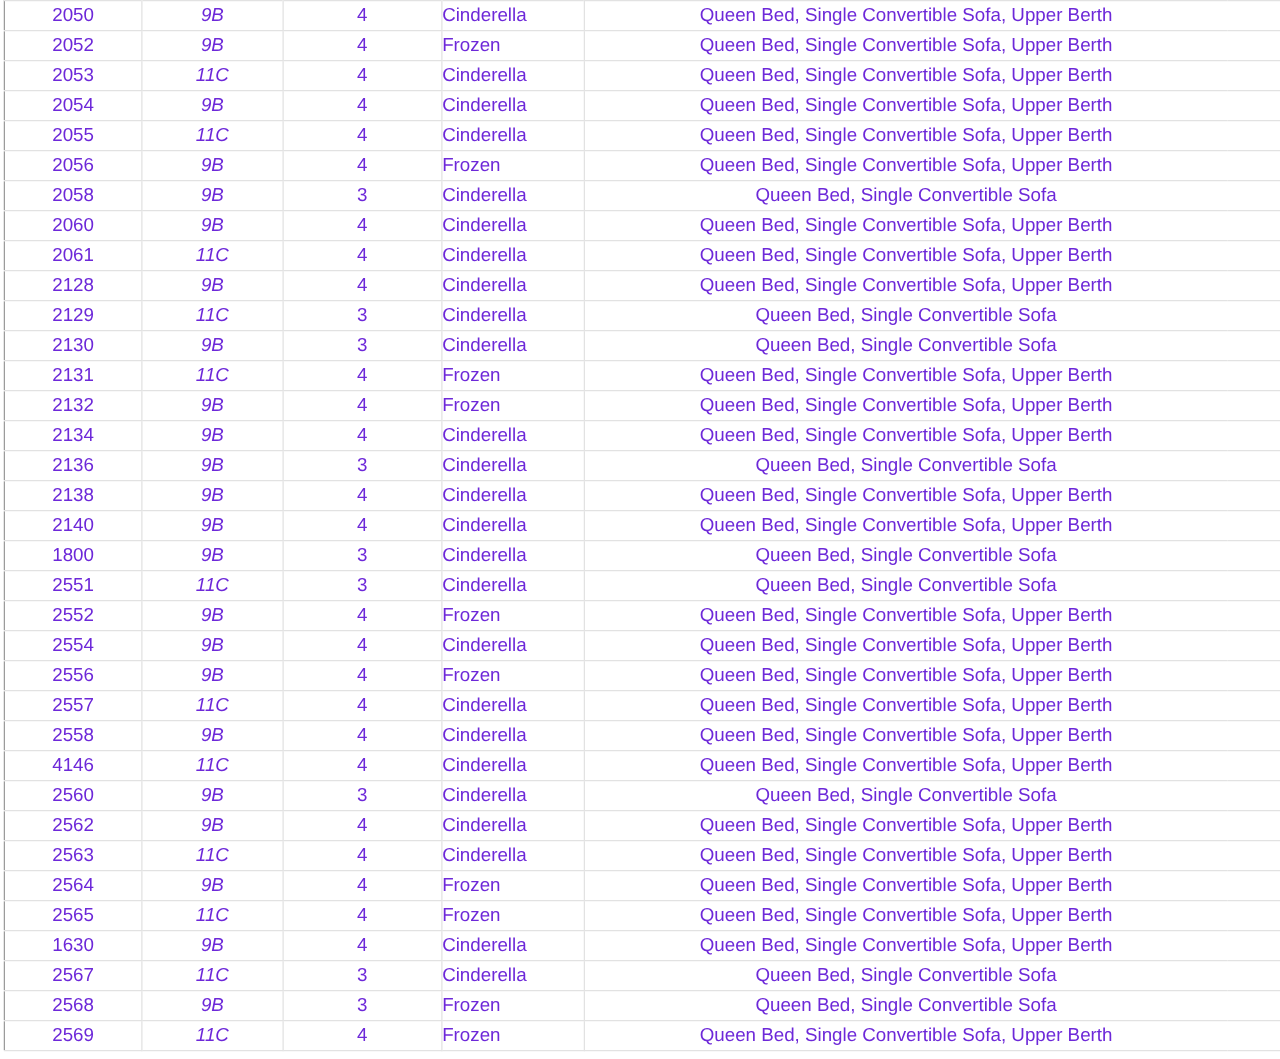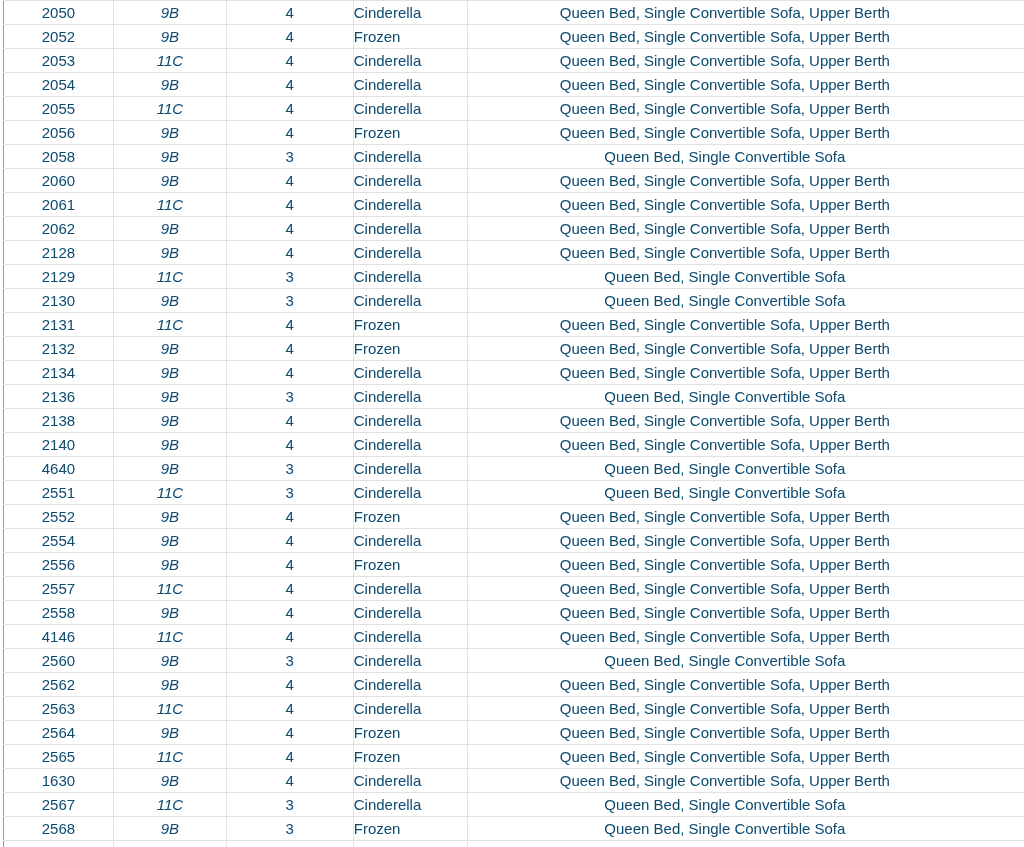--- a/index.html
+++ b/index.html
@@ -7,21 +7,21 @@
     padding: 0;
     background: #ffffff;
   }
   .sheet {
     position: relative;
     width: 1024px;
     height: 847px;
     overflow: hidden;
     background: #ffffff;
     font-family: "Liberation Sans", sans-serif;
-    color: #0c4a6e;
+    color: #6d28d9;
   }
   table.grid {
     border-collapse: collapse;
     table-layout: fixed;
     margin-left: 3px;
     border-top: 1px solid #e2e2e2;
     border-left: 1px solid #9b9b9b;
   }
   table.grid tr {
     height: 23.53px;
@@ -123,28 +123,20 @@
   </tr>
         <tr>
     <td class="c-stateroom">2061</td>
     <td class="c-category">11C</td>
     <td class="c-sleeps">4</td>
     <td class="c-theme">Cinderella</td>
     <td class="c-beds">Queen Bed, Single Convertible Sofa, Upper Berth</td>
     <td class="c-filler"></td>
   </tr>
         <tr>
-    <td class="c-stateroom">2062</td>
-    <td class="c-category">9B</td>
-    <td class="c-sleeps">4</td>
-    <td class="c-theme">Cinderella</td>
-    <td class="c-beds">Queen Bed, Single Convertible Sofa, Upper Berth</td>
-    <td class="c-filler"></td>
-  </tr>
-        <tr>
     <td class="c-stateroom">2128</td>
     <td class="c-category">9B</td>
     <td class="c-sleeps">4</td>
     <td class="c-theme">Cinderella</td>
     <td class="c-beds">Queen Bed, Single Convertible Sofa, Upper Berth</td>
     <td class="c-filler"></td>
   </tr>
         <tr>
     <td class="c-stateroom">2129</td>
     <td class="c-category">11C</td>
@@ -203,21 +195,21 @@
   </tr>
         <tr>
     <td class="c-stateroom">2140</td>
     <td class="c-category">9B</td>
     <td class="c-sleeps">4</td>
     <td class="c-theme">Cinderella</td>
     <td class="c-beds">Queen Bed, Single Convertible Sofa, Upper Berth</td>
     <td class="c-filler"></td>
   </tr>
         <tr>
-    <td class="c-stateroom">4640</td>
+    <td class="c-stateroom">1800</td>
     <td class="c-category">9B</td>
     <td class="c-sleeps">3</td>
     <td class="c-theme">Cinderella</td>
     <td class="c-beds">Queen Bed, Single Convertible Sofa</td>
     <td class="c-filler"></td>
   </tr>
         <tr>
     <td class="c-stateroom">2551</td>
     <td class="c-category">11C</td>
     <td class="c-sleeps">3</td>

